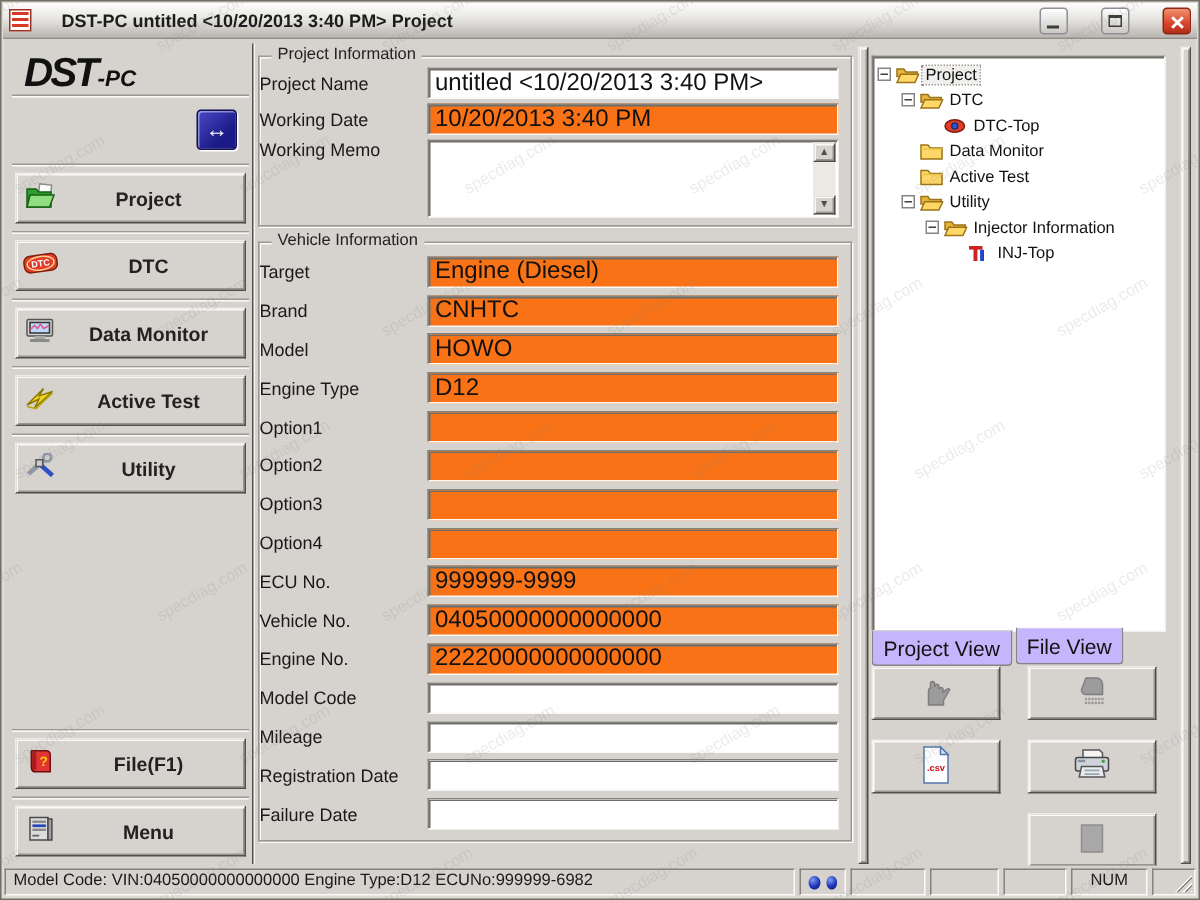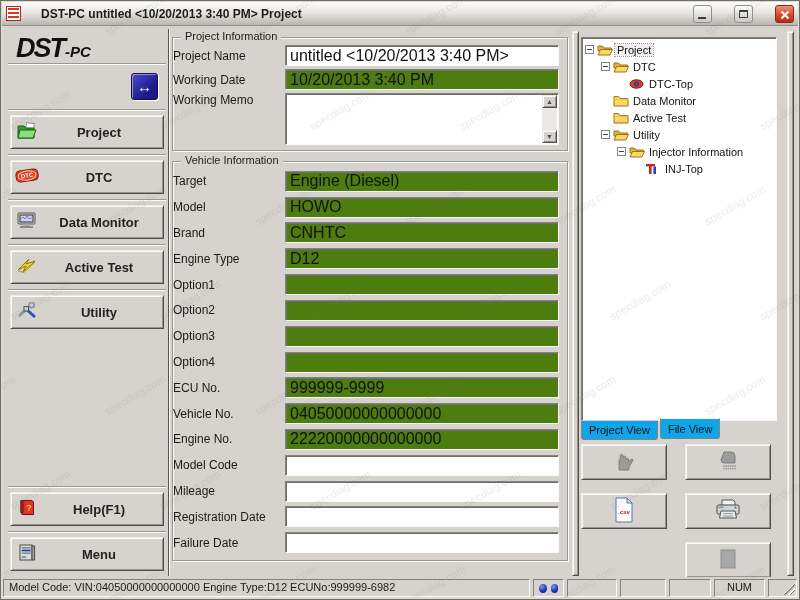--- a/index.html
+++ b/index.html
@@ -72,41 +72,41 @@
   .groupbox { position:absolute; border:1px solid #9a9891;
     box-shadow:1px 1px 0 #fbfaf8, inset 1px 1px 0 #fbfaf8; padding:4px 8px 2px 0; }
   .legend { position:absolute; top:-8px; left:8px; background:#d6d3ce;
     font-size:11px; padding:0 4px; color:#222; }
   .field-row { display:flex; align-items:center; }
   .field-row.top { align-items:flex-start; }
   .f-label { width:112px; font-size:12px; color:#1a1a1a; flex:none; }
   .f-input { flex:1; height:21px; font-family:"Liberation Sans",sans-serif;
     font-size:16px; padding:1px 4px; color:#111; outline:none; }
   .f-input.editable { background:#fff; }
-  .f-input.readonly { background:#4d7c0f; }
+  .f-input.readonly { background:#f97316; }
   .memo-box { flex:1; height:52px; background:#fff; position:relative; }
   .vsb { position:absolute; right:1px; top:1px; bottom:1px; width:15px;
     background:#ece9e4; display:flex; flex-direction:column; justify-content:space-between; }
   .vsb-btn { height:13px; font-size:7px; line-height:12px; text-align:center; color:#4f4e49; }
 
   
   .tree-box { position:absolute; left:580px; top:36px; width:196px; height:384px;
     background:#fff; overflow:hidden; padding:3px 1px; }
   .tree-row { display:flex; align-items:center; height:17px; font-size:11px; white-space:nowrap; }
   .expand-box { width:9px; height:9px; flex:none; background:
       linear-gradient(#404040,#404040) center / 5px 1px no-repeat, #fff;
     border:1px solid #848484; margin-right:3px; }
   .tree-spacer { width:12px; flex:none; }
   .tree-ic { width:18px; flex:none; display:flex; align-items:center; }
   .tree-lbl { padding:0 2px; }
   .tree-lbl.sel { background:#f0efed; outline:1px dotted #9a9891; }
 
   .tabs { position:absolute; left:580px; top:420px; width:212px; height:20px;
     display:flex; align-items:flex-start; }
-  .tab { font-size:11px; padding:2px 7px 3px 7px; background:#0ea5e9;
+  .tab { font-size:14px; padding:2px 7px 3px 7px; background:#c4b5fd;
     border:1px solid #848484; border-radius:0 0 3px 3px; }
   .tab.active { border-top:1px solid #d6d3ce; margin-top:-1px; padding-top:3px; }
   .tab.inactive { margin-top:-3px; padding-top:4px; border-top:1px solid #fbfaf8; margin-left:2px; }
 
   .rbtn-grid { position:absolute; left:580px; top:443px; width:200px;
     display:grid; grid-template-columns:86px 86px; column-gap:18px; row-gap:13px; }
   .rbtn { height:36px; display:flex; align-items:center; justify-content:center; }
   .rbtn-empty { visibility:hidden; }
 
   
@@ -227,21 +227,21 @@
         <div class="nav-cell">
           <div class="side-btn btn3d">
             <span class="ic">
               <span><svg width="19" height="17" viewBox="0 0 19 17">
                   <path d="M3 1.5 h10 a2.5 2.5 0 0 1 2.5 2.5 v11.5 h-10 a2.5 2.5 0 0 1 -2.5 -2.5 Z" fill="#e23434" stroke="#6f1010"></path>
                   <path d="M3 1.5 v11.5 a2.5 2.5 0 0 0 2.5 2.5" fill="none" stroke="#6f1010"></path>
                   <rect x="3.6" y="2" width="2.6" height="12" fill="#a81d1d"></rect>
                   <text x="11" y="11.5" font-size="9" font-weight="bold" fill="#ffd400" text-anchor="middle" font-family="Liberation Sans,sans-serif">?</text>
                 </svg></span>
             </span>
-            <span class="lbl">Help(F1)</span>
+            <span class="lbl">File(F1)</span>
           </div>
         </div>
         <div class="etched-h"></div>
         <div class="nav-cell">
           <div class="side-btn btn3d">
             <span class="ic">
               <span><svg width="19" height="17" viewBox="0 0 19 17">
                   <rect x="2" y="1" width="12" height="15" fill="#dcdcdc" stroke="#4a4a4a"></rect>
                   <rect x="14" y="2" width="2.6" height="14" fill="#a0a0a0" stroke="#4a4a4a"></rect>
                   <rect x="3.6" y="3" width="9" height="1.6" fill="#8a8a8a"></rect>
@@ -282,26 +282,26 @@
   </div>
 
   <div class="groupbox" style="left:171px; top:160px; width:396px; height:400px;">
     <span class="legend">Vehicle Information</span>
     <div style="display:flex; flex-direction:column; justify-content:space-evenly; height:100%;">
         <div class="field-row">
           <span class="f-label">Target</span>
           <input class="f-input sunken readonly" readonly="" tabindex="-1" value="Engine (Diesel)" style="">
         </div>
         <div class="field-row">
+          <span class="f-label">Brand</span>
+          <input class="f-input sunken readonly" readonly="" tabindex="-1" value="CNHTC" style="">
+        </div>
+        <div class="field-row">
           <span class="f-label">Model</span>
           <input class="f-input sunken readonly" readonly="" tabindex="-1" value="HOWO" style="">
-        </div>
-        <div class="field-row">
-          <span class="f-label">Brand</span>
-          <input class="f-input sunken readonly" readonly="" tabindex="-1" value="CNHTC" style="">
         </div>
         <div class="field-row">
           <span class="f-label">Engine Type</span>
           <input class="f-input sunken readonly" readonly="" tabindex="-1" value="D12" style="">
         </div>
         <div class="field-row">
           <span class="f-label">Option1</span>
           <input class="f-input sunken readonly" readonly="" tabindex="-1" value="" style="">
         </div>
         <div class="field-row">

